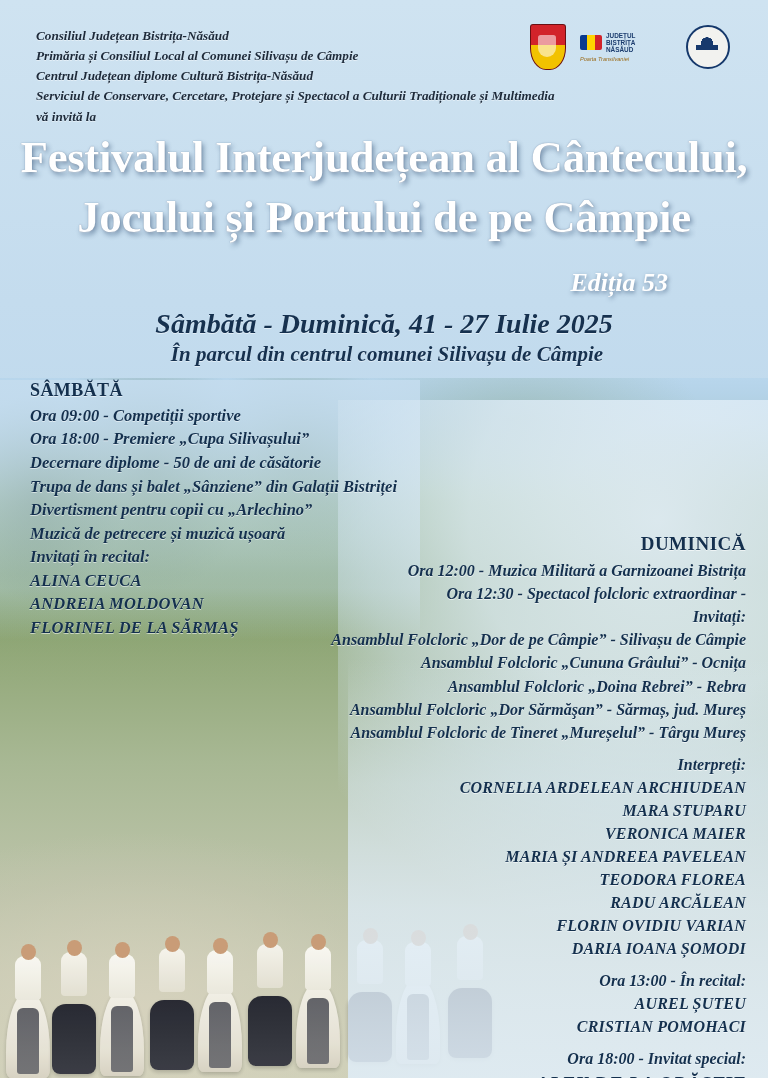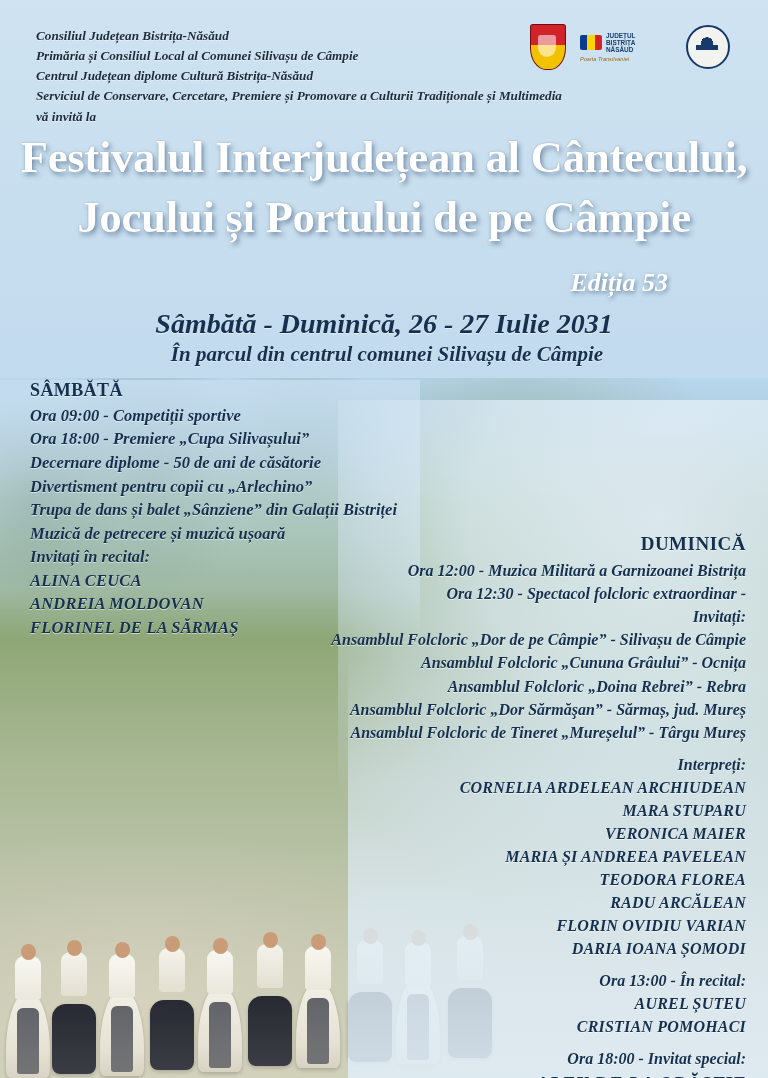--- a/index.html
+++ b/index.html
@@ -379,21 +379,21 @@
   <div class="wash-left"></div>
   <div class="wash-right"></div>
   <div class="wash-bottom"></div>
 
   <div class="content">
 
     <div class="organizers">
       <div>Consiliul Județean Bistrița-Năsăud</div>
       <div>Primăria și Consiliul Local al Comunei Silivașu de Câmpie</div>
       <div>Centrul Județean diplome Cultură Bistrița-Năsăud</div>
-      <div>Serviciul de Conservare, Cercetare, Premiere și Promovare a Culturii Tradiționale și Multimedia</div>
+      <div>Serviciul de Conservare, Cercetare, Protejare și Spectacol a Culturii Tradiționale și Multimedia</div>
       <div class="invite">vă invită la</div>
     </div>
 
     <div class="logos">
       <div class="logo-cj"></div>
       <div class="logo-bn">
         <div class="row1">
           <div class="flag"></div>
           <div class="txt">
             <div>JUDEȚUL</div>
@@ -406,30 +406,30 @@
       <div class="logo-seal"></div>
     </div>
 
     <h1 class="title">
       <span>Festivalul Interjudețean al Cântecului,</span>
       <span class="l2">Jocului și Portului de pe Câmpie</span>
     </h1>
 
     <div class="edition">Ediția 53</div>
 
-    <div class="dates">Sâmbătă - Duminică, 26 - 27 Iulie 2031</div>
+    <div class="dates">Sâmbătă - Duminică, 41 - 27 Iulie 2025</div>
     <div class="place">În parcul din centrul comunei Silivașu de Câmpie</div>
 
     <div class="saturday">
       <div class="day">SÂMBĂTĂ</div>
       <div>Ora 09:00 - Competiții sportive</div>
       <div>Ora 18:00 - Premiere „Cupa Silivașului”</div>
       <div>Decernare diplome - 50 de ani de căsătorie</div>
+      <div>Trupa de dans și balet „Sânziene” din Galații Bistriței</div>
       <div>Divertisment pentru copii cu „Arlechino”</div>
-      <div>Trupa de dans și balet „Sânziene” din Galații Bistriței</div>
       <div>Muzică de petrecere și muzică ușoară</div>
       <div>Invitați în recital:</div>
       <div class="guest">ALINA CEUCA</div>
       <div class="guest">ANDREIA MOLDOVAN</div>
       <div class="guest">FLORINEL DE LA SĂRMAȘ</div>
     </div>
 
     <div class="sunday">
       <div class="day">DUMINICĂ</div>
       <div>Ora 12:00 - Muzica Militară a Garnizoanei Bistrița</div>

